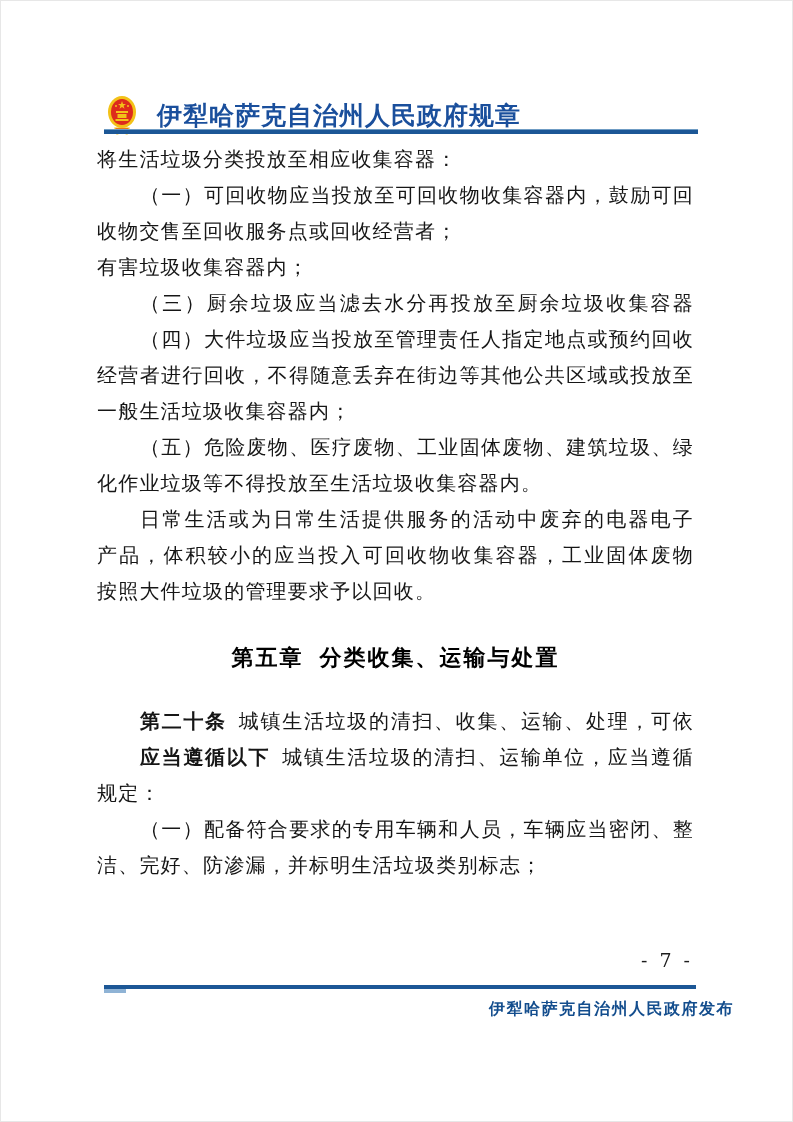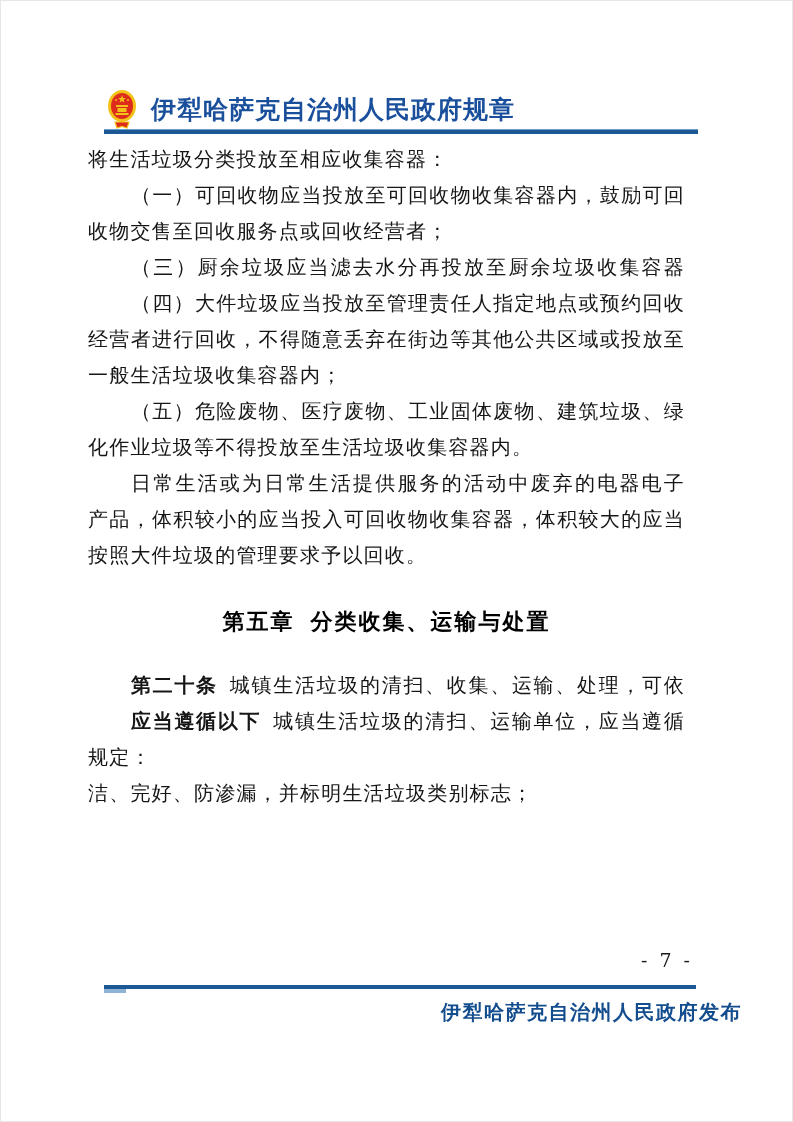--- a/index.html
+++ b/index.html
@@ -12,25 +12,25 @@
     border: 1px solid #e7e7e7;
     overflow: hidden;
     font-family: "Liberation Serif", "DejaVu Serif", serif;
     color: #111;
   }
 
   
   .header-row {
     position: absolute;
     left: 106px;
-    top: 86px;
+    top: 92px;
     height: 44px;
     display: flex;
     align-items: center;
-    gap: 14px;
+    gap: 20px;
   }
   .emblem { width: 30px; height: 41px; flex: 0 0 auto; }
   .header-title {
     font-family: "Liberation Sans", "DejaVu Sans", sans-serif;
     font-weight: bold;
     font-size: 25px;
     letter-spacing: 1px;
     color: #1a4f9c;
     white-space: nowrap;
   }
@@ -40,21 +40,21 @@
     top: 128px;
     width: 594px;
     height: 4px;
     background: #1c5796;
     border-top: 1px solid #6f9cc4;
   }
 
   
   .doc-body {
     position: absolute;
-    left: 87px;
+    left: 96px;
     top: 140px;
     width: 597px;
   }
   .body-line {
     height: 36px;
     line-height: 36px;
     font-size: 20px;
     letter-spacing: 1.2px;
     color: #161616;
     overflow: hidden;
@@ -108,24 +108,24 @@
     position: absolute;
     left: 103px;
     top: 988px;
     width: 22px;
     height: 4px;
     background: #8fb3d5;
   }
   .publisher {
     position: absolute;
     top: 998px;
-    right: 50px;
+    right: 58px;
     font-family: "Liberation Sans", "DejaVu Sans", sans-serif;
     font-weight: bold;
-    font-size: 20px;
+    font-size: 16px;
     letter-spacing: 1.5px;
     color: #134d8d;
     white-space: nowrap;
   }
 </style>
 </head>
 <body>
 
 <div class="page">
 
@@ -142,33 +142,35 @@
       <path d="M8 33 L22 33 L20 39 L15 37.5 L10 39 Z" fill="#dd2b1c" stroke="#f3c218" stroke-width="1.2"></path>
     </svg>
     <span class="header-title">伊犁哈萨克自治州人民政府规章</span>
   </div>
   <div class="header-divider"></div>
 
   <div class="doc-body">
       <div class="body-line">将生活垃圾分类投放至相应收集容器：</div>
       <div class="body-line indent j">（一）可回收物应当投放至可回收物收集容器内，鼓励可回</div>
       <div class="body-line">收物交售至回收服务点或回收经营者；</div>
+      <div class="body-line">有害垃圾收集容器内；</div>
       <div class="body-line indent j">（三）厨余垃圾应当滤去水分再投放至厨余垃圾收集容器内；</div>
       <div class="body-line indent j">（四）大件垃圾应当投放至管理责任人指定地点或预约回收</div>
       <div class="body-line j">经营者进行回收，不得随意丢弃在街边等其他公共区域或投放至</div>
       <div class="body-line">一般生活垃圾收集容器内；</div>
       <div class="body-line indent j">（五）危险废物、医疗废物、工业固体废物、建筑垃圾、绿</div>
       <div class="body-line">化作业垃圾等不得投放至生活垃圾收集容器内。</div>
       <div class="body-line indent j">日常生活或为日常生活提供服务的活动中废弃的电器电子</div>
-      <div class="body-line j">产品，体积较小的应当投入可回收物收集容器，体积较大的应当</div>
+      <div class="body-line j">产品，体积较小的应当投入可回收物收集容器，工业固体废物</div>
       <div class="body-line">按照大件垃圾的管理要求予以回收。</div>
       <div class="chapter-heading"><span class="chapter-label">第五章</span><span>分类收集、运输与处置</span></div>
       <div class="body-line indent j"><span class="bp">第二十条</span><span>城镇生活垃圾的清扫、收集、运输、处理，可依</span></div>
       <div class="body-line indent j"><span class="bp">应当遵循以下</span><span>城镇生活垃圾的清扫、运输单位，应当遵循以下</span></div>
       <div class="body-line">规定：</div>
+      <div class="body-line indent j">（一）配备符合要求的专用车辆和人员，车辆应当密闭、整</div>
       <div class="body-line">洁、完好、防渗漏，并标明生活垃圾类别标志；</div>
     </div>
 
   <div class="page-number">- 7 -</div>
   <div class="footer-divider"></div>
   <div class="footer-divider-stub"></div>
   <div class="publisher">伊犁哈萨克自治州人民政府发布</div>
 
 </div>
 

